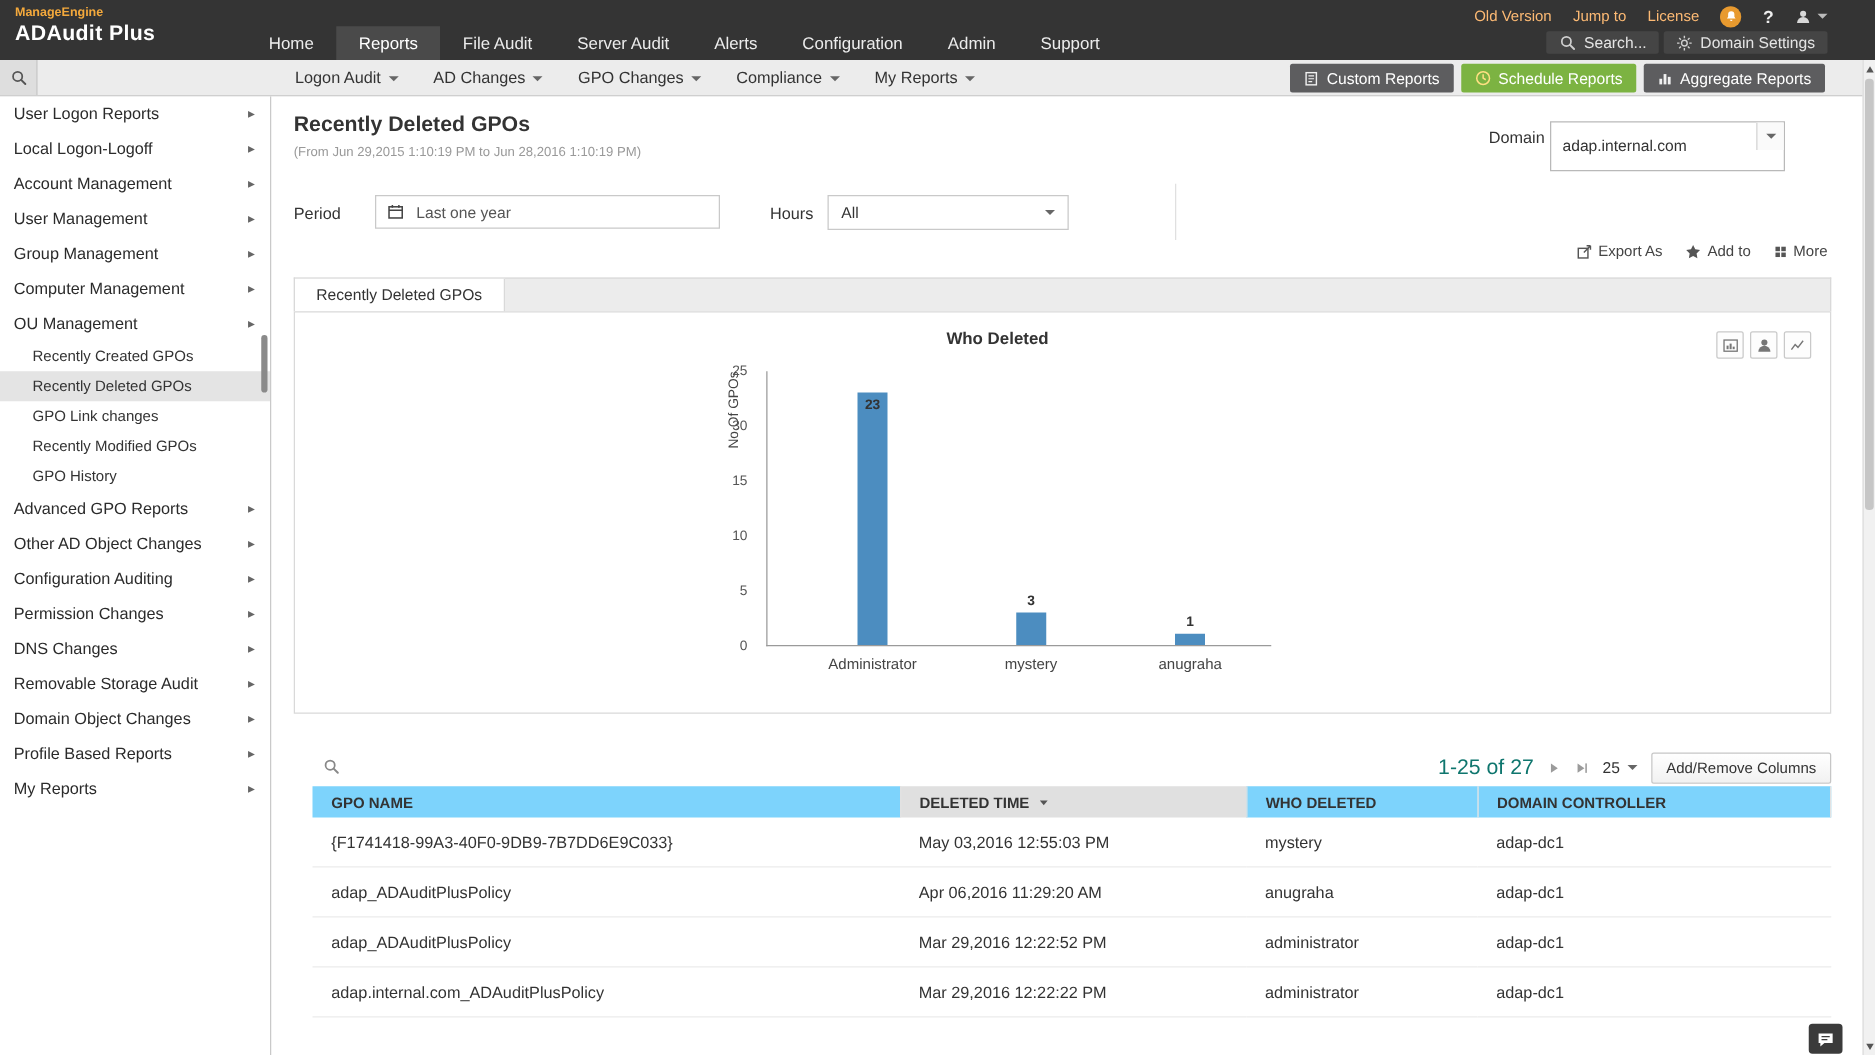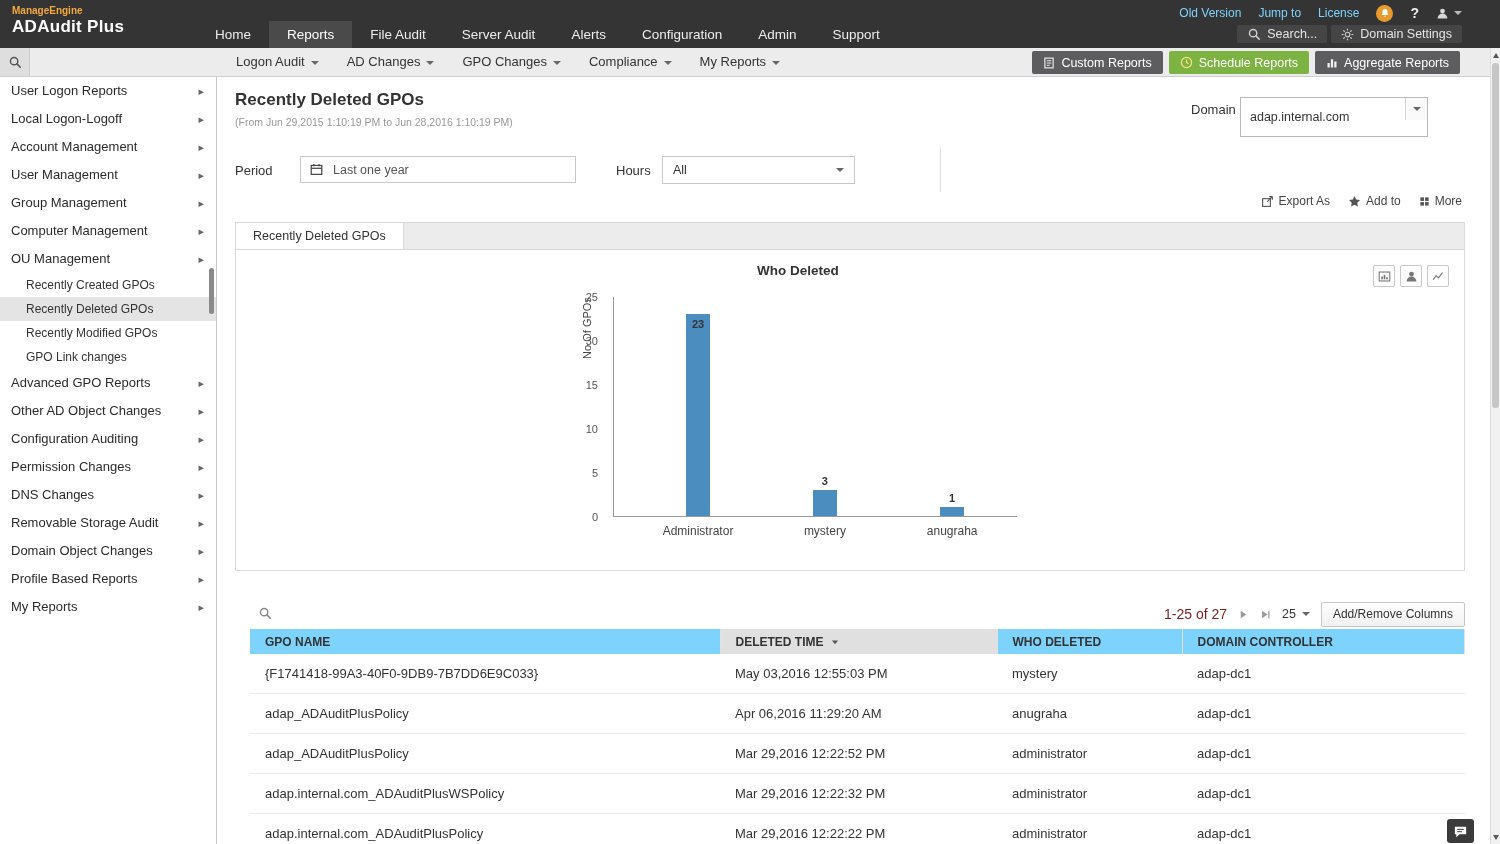--- a/index.html
+++ b/index.html
@@ -12,21 +12,21 @@
 
   
   .topbar{position:absolute;left:0;top:0;width:1500px;height:48px;background:#343434;z-index:5;}
   .brand{position:absolute;left:12px;top:5px;cursor:pointer;}
   .brand-top{color:#f4a93c;font-size:10px;font-weight:bold;}
   .brand-bottom{color:#fff;font-size:17px;font-weight:bold;margin-top:1px;letter-spacing:.3px;}
   .main-nav{position:absolute;left:197px;top:21px;height:27px;display:flex;}
   .nav-item{color:#ececec;font-size:13.5px;line-height:27px;padding:0 18px;cursor:pointer;white-space:nowrap;}
   .nav-item.active{background:#4a4a4a;color:#fff;}
   .top-row{position:absolute;right:38px;top:4px;display:flex;gap:17px;align-items:center;height:18px;}
-  .top-link{color:#7dd3fc;font-size:12px;cursor:pointer;white-space:nowrap;}
+  .top-link{color:#fdba74;font-size:12px;cursor:pointer;white-space:nowrap;}
   .bell-badge{width:17px;height:17px;border-radius:50%;background:#e89a2f;color:#fff;
     display:flex;align-items:center;justify-content:center;cursor:pointer;}
   .help-glyph{color:#eee;font-size:14px;font-weight:bold;cursor:pointer;}
   .user-badge{color:#d8d8d8;display:flex;align-items:center;gap:3px;cursor:pointer;}
   .user-badge .caret{border-top-color:#bbb;margin-left:2px;}
   .top-actions{position:absolute;right:38px;top:25px;display:flex;gap:4px;align-items:flex-end;padding-left:36px;}
   .hdr-chip{display:flex;align-items:center;gap:6px;background:#454545;color:#e4e4e4;
     font-size:12.5px;padding:2px 10px;border-radius:2px;cursor:pointer;white-space:nowrap;}
   .hdr-chip .icon{color:#cfcfcf;}
 
@@ -103,21 +103,21 @@
   .chart-plot{position:absolute;left:377px;top:47px;width:404px;height:220px;
     border-left:1px solid #9a9a9a;border-bottom:1px solid #9a9a9a;}
   .chart-bar{position:absolute;bottom:0;width:24px;cursor:pointer;}
   .bar-value{position:absolute;width:40px;text-align:center;font-size:11px;font-weight:bold;color:#333;}
   .chart-xlabel{position:absolute;top:227px;transform:translateX(-50%);font-size:12px;color:#444;white-space:nowrap;}
 
   
   .table-toolbar{position:absolute;left:32px;top:524px;width:1215px;height:26px;}
   .tmag{position:absolute;left:8px;top:5px;color:#888;cursor:pointer;}
   .pagi{position:absolute;right:0;top:0;display:flex;align-items:center;gap:11px;height:26px;}
-  .pagi-range{font-size:14px;color:#7f1d1d;white-space:nowrap;text-align:center;}
+  .pagi-range{font-size:17px;color:#0f766e;white-space:nowrap;text-align:center;}
   .pg-btn{color:#9b9b9b;cursor:pointer;display:flex;align-items:center;}
   .pg-size{display:flex;align-items:center;font-size:12.5px;color:#333;cursor:pointer;}
   .addrem{height:25px;padding:0 11px;font-size:12px;color:#333;background:linear-gradient(#fff,#f1f1f1);
     border:1px solid #c6c6c6;border-radius:2px;cursor:pointer;font-family:inherit;white-space:nowrap;}
   .gpo-table{position:absolute;left:32px;top:552px;width:1215px;border-collapse:collapse;table-layout:fixed;}
   .gpo-table th{height:25px;background:#7dd3fc;font-size:12px;color:#333;text-align:left;
     padding:0 10px 0 15px;font-weight:bold;border-right:1px solid #e2e2e2;cursor:pointer;white-space:nowrap;}
   .gpo-table th:nth-child(1){width:470px;}
   .gpo-table th:nth-child(2){width:277px;}
   .gpo-table th:nth-child(3){width:185px;}
@@ -257,22 +257,23 @@
     <div id="sidebar-items">
         <div class="side-item"><span class="lbl">User Logon Reports</span><span class="chev">▸</span></div>
         <div class="side-item"><span class="lbl">Local Logon-Logoff</span><span class="chev">▸</span></div>
         <div class="side-item"><span class="lbl">Account Management</span><span class="chev">▸</span></div>
         <div class="side-item"><span class="lbl">User Management</span><span class="chev">▸</span></div>
         <div class="side-item"><span class="lbl">Group Management</span><span class="chev">▸</span></div>
         <div class="side-item"><span class="lbl">Computer Management</span><span class="chev">▸</span></div>
         <div class="side-item"><span class="lbl">OU Management</span><span class="chev">▸</span></div>
         <div class="side-child"><span>Recently Created GPOs</span></div>
         <div class="side-child selected"><span>Recently Deleted GPOs</span></div>
+        <div class="side-child"><span>GPO Link changes</span></div>
         <div class="side-child"><span>Recently Modified GPOs</span></div>
-        <div class="side-child"><span>GPO Link changes</span></div>
+        <div class="side-child"><span>GPO History</span></div>
         <div class="side-item"><span class="lbl">Advanced GPO Reports</span><span class="chev">▸</span></div>
         <div class="side-item"><span class="lbl">Other AD Object Changes</span><span class="chev">▸</span></div>
         <div class="side-item"><span class="lbl">Configuration Auditing</span><span class="chev">▸</span></div>
         <div class="side-item"><span class="lbl">Permission Changes</span><span class="chev">▸</span></div>
         <div class="side-item"><span class="lbl">DNS Changes</span><span class="chev">▸</span></div>
         <div class="side-item"><span class="lbl">Removable Storage Audit</span><span class="chev">▸</span></div>
         <div class="side-item"><span class="lbl">Domain Object Changes</span><span class="chev">▸</span></div>
         <div class="side-item"><span class="lbl">Profile Based Reports</span><span class="chev">▸</span></div>
         <div class="side-item"><span class="lbl">My Reports</span><span class="chev">▸</span></div>
       </div>
@@ -450,26 +451,20 @@
             <td>anugraha</td>
             <td>adap-dc1</td>
           </tr>
           <tr class="row">
             <td>adap_ADAuditPlusPolicy</td>
             <td>Mar 29,2016 12:22:52 PM</td>
             <td>administrator</td>
             <td>adap-dc1</td>
           </tr>
           <tr class="row">
-            <td>adap.internal.com_ADAuditPlusWSPolicy</td>
-            <td>Mar 29,2016 12:22:32 PM</td>
-            <td>administrator</td>
-            <td>adap-dc1</td>
-          </tr>
-          <tr class="row">
             <td>adap.internal.com_ADAuditPlusPolicy</td>
             <td>Mar 29,2016 12:22:22 PM</td>
             <td>administrator</td>
             <td>adap-dc1</td>
           </tr>
         </tbody>
     </table>
   </main>
 
   <div class="scrollbar">

